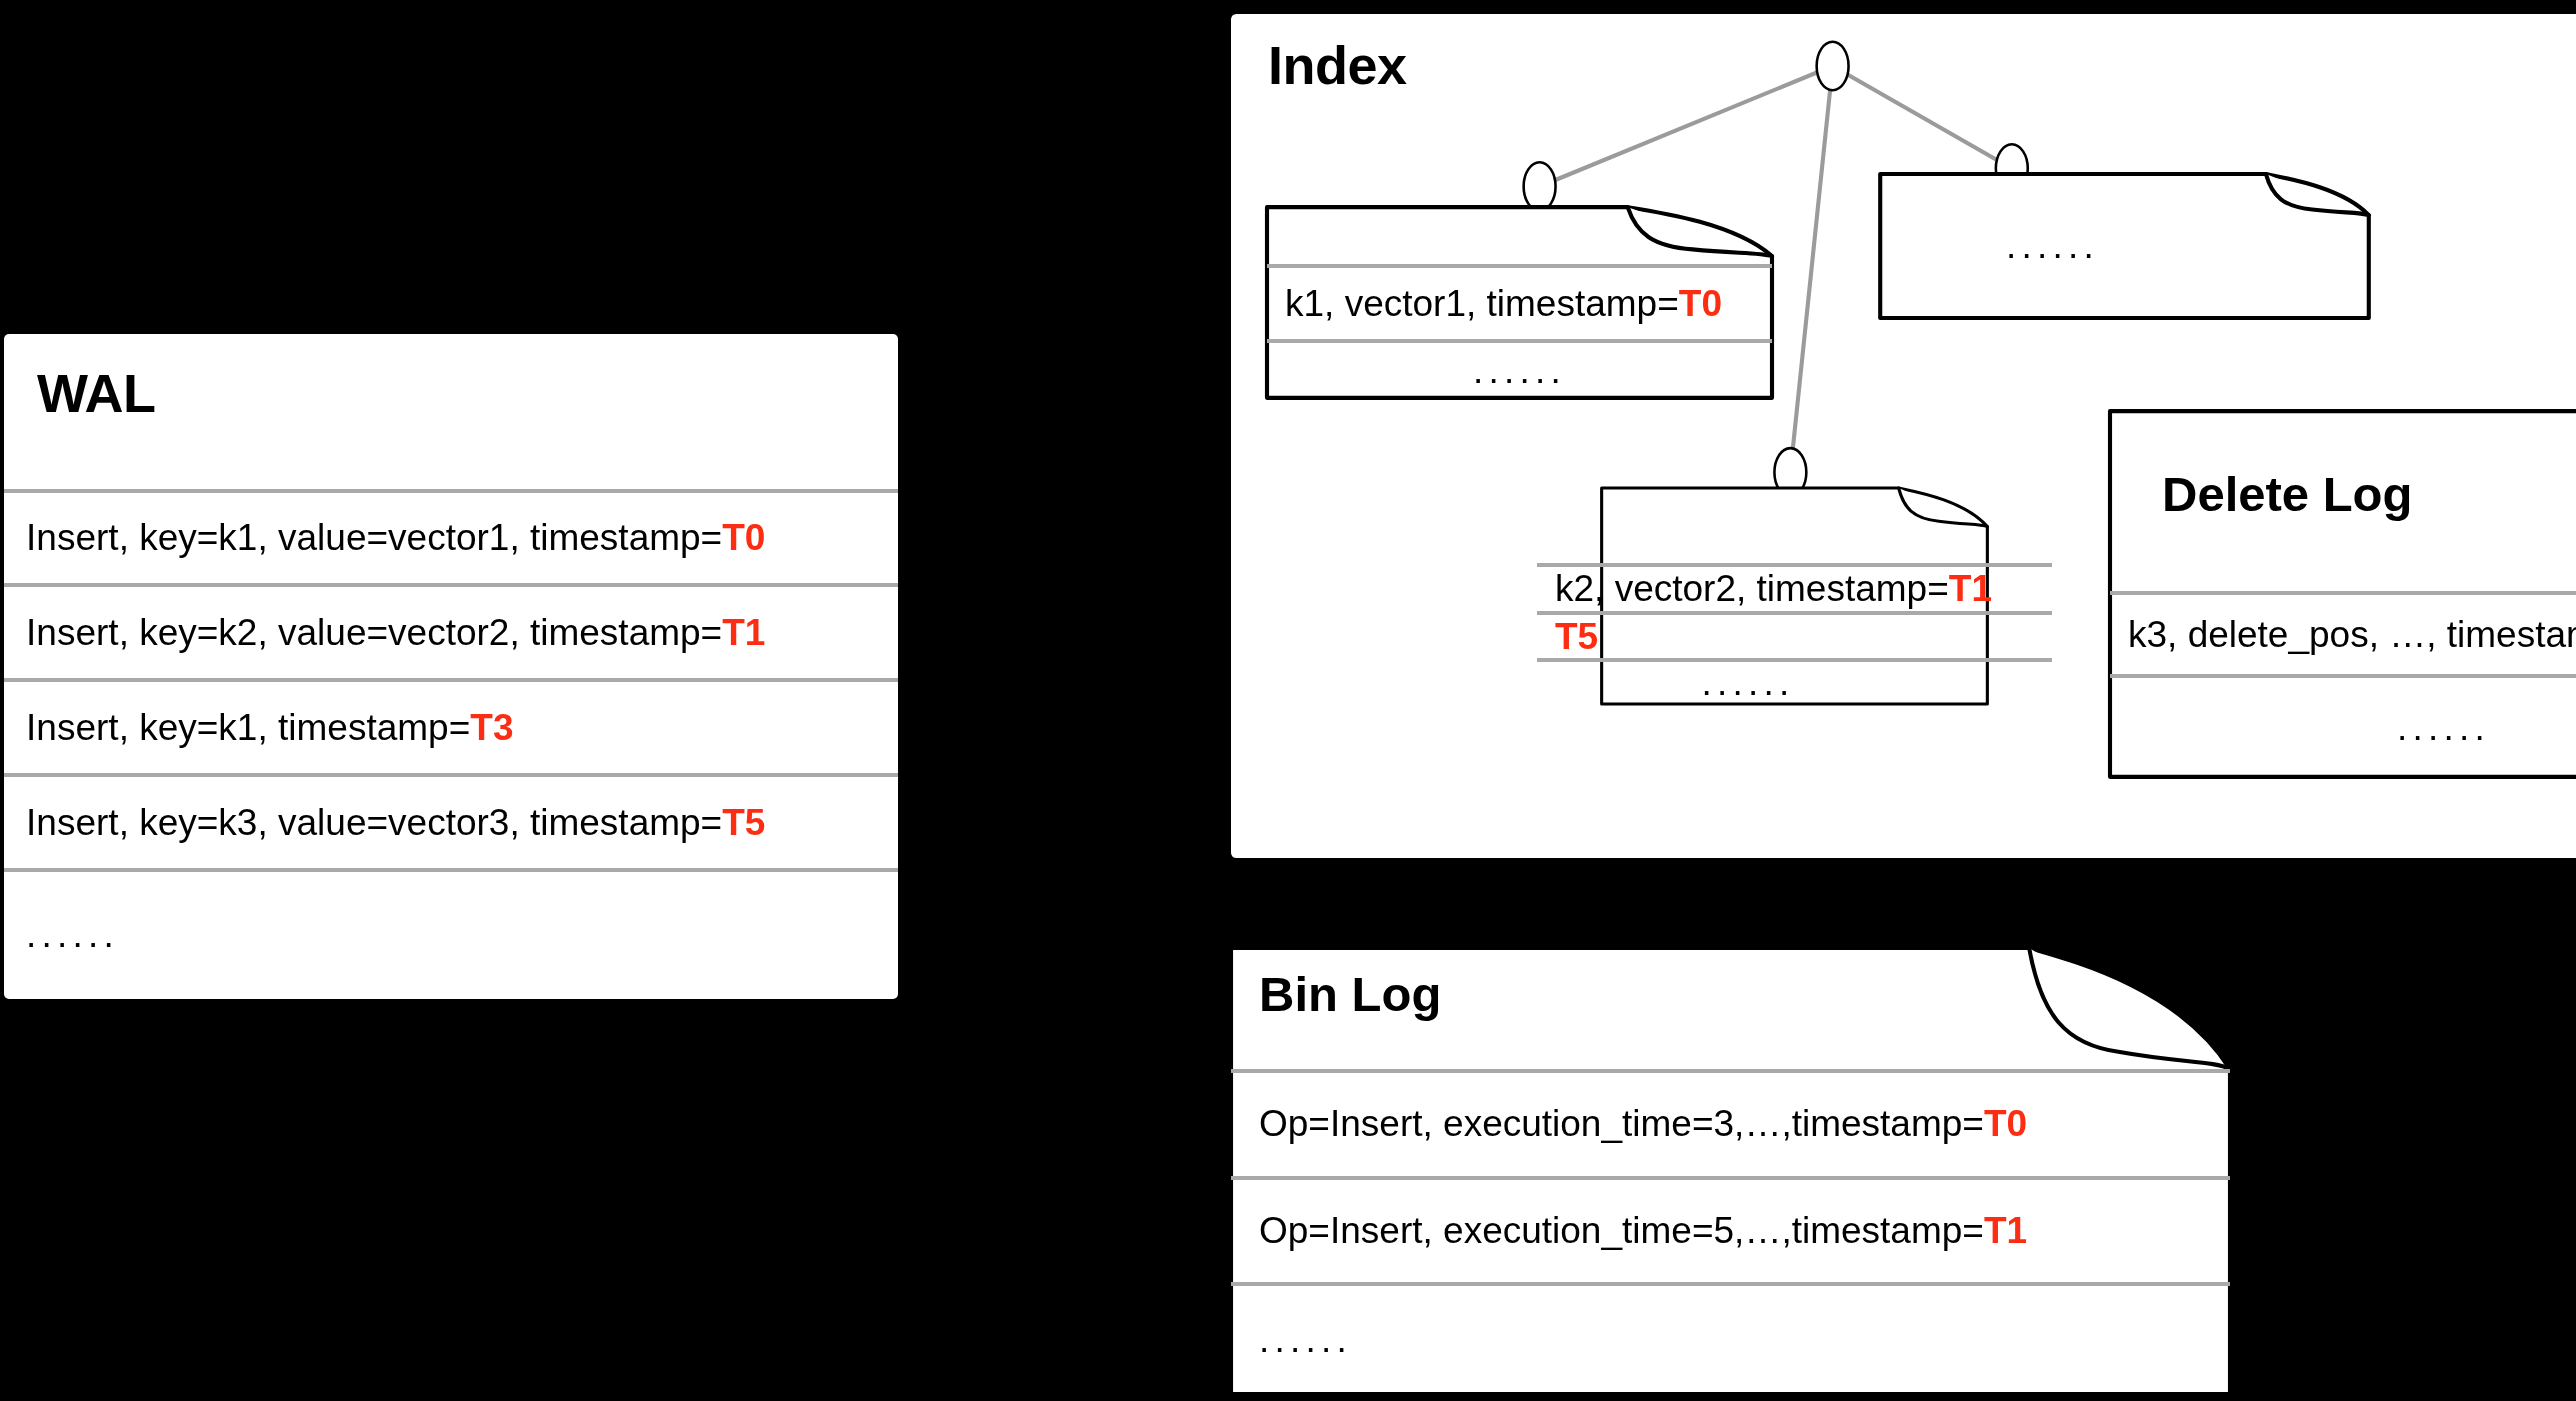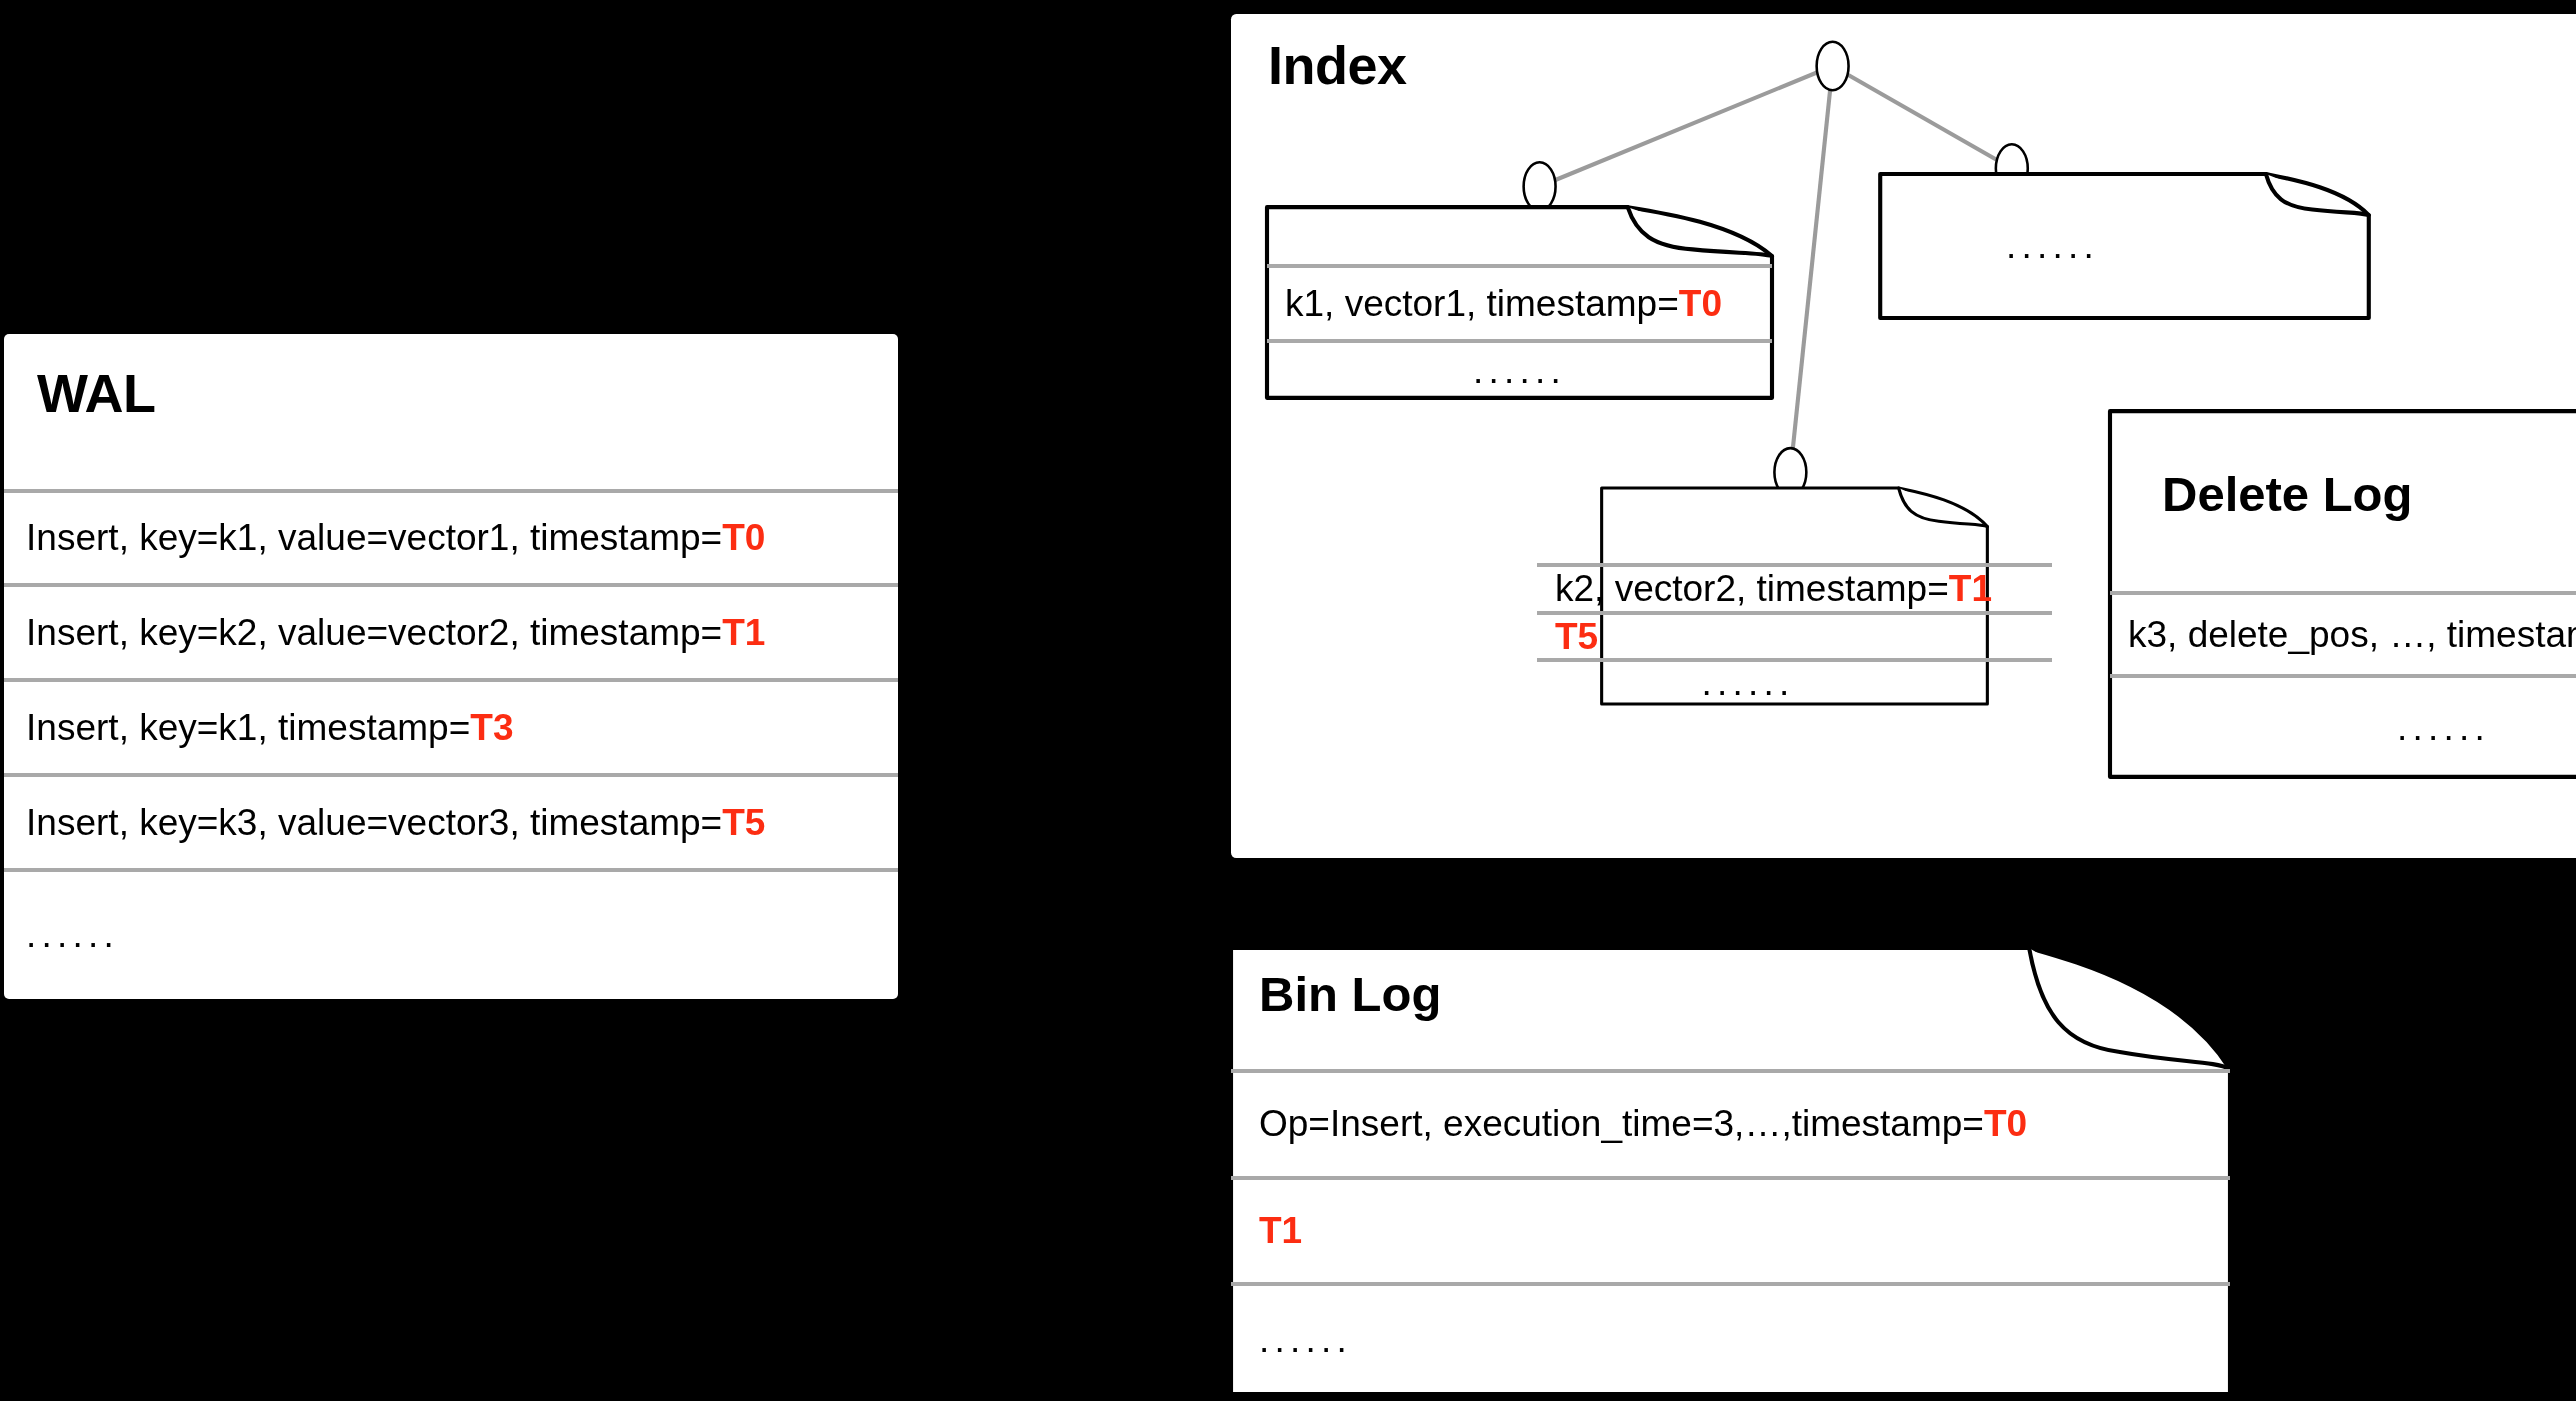--- a/index.html
+++ b/index.html
@@ -148,20 +148,21 @@
       <path class="doc-body" d="M0 0 H1550 C1648 28 1843 82 1940 235 V866 H0 Z"></path>
       <path class="doc-flap" d="M1550 0 C1573 129 1620 188 1726 202 C1843 223 1909 219 1940 235" fill="none"></path>
     </svg>
     <div class="doc-title" style="left:28px; top:21.6px;">Bin Log</div>
     <div class="doc-rows" style="top:121px;">
       <div class="doc-row" style="height:107px; padding-left:28px;">
         <span class="rowtext">Op=Insert, execution_time=3,…,timestamp=</span>
           <span class="hl">T0</span>
       </div>
       <div class="doc-row" style="height:107px; padding-left:28px;">
+        <span class="rowtext">Op=Insert, execution_time=5,…,timestamp=</span>
           <span class="hl">T1</span>
       </div>
       <div class="doc-row" style="height:112px; padding-left:28px;">
         <span class="rowtext dots">......</span>
       </div>
     </div>
   </div>
 
 </div>
 

